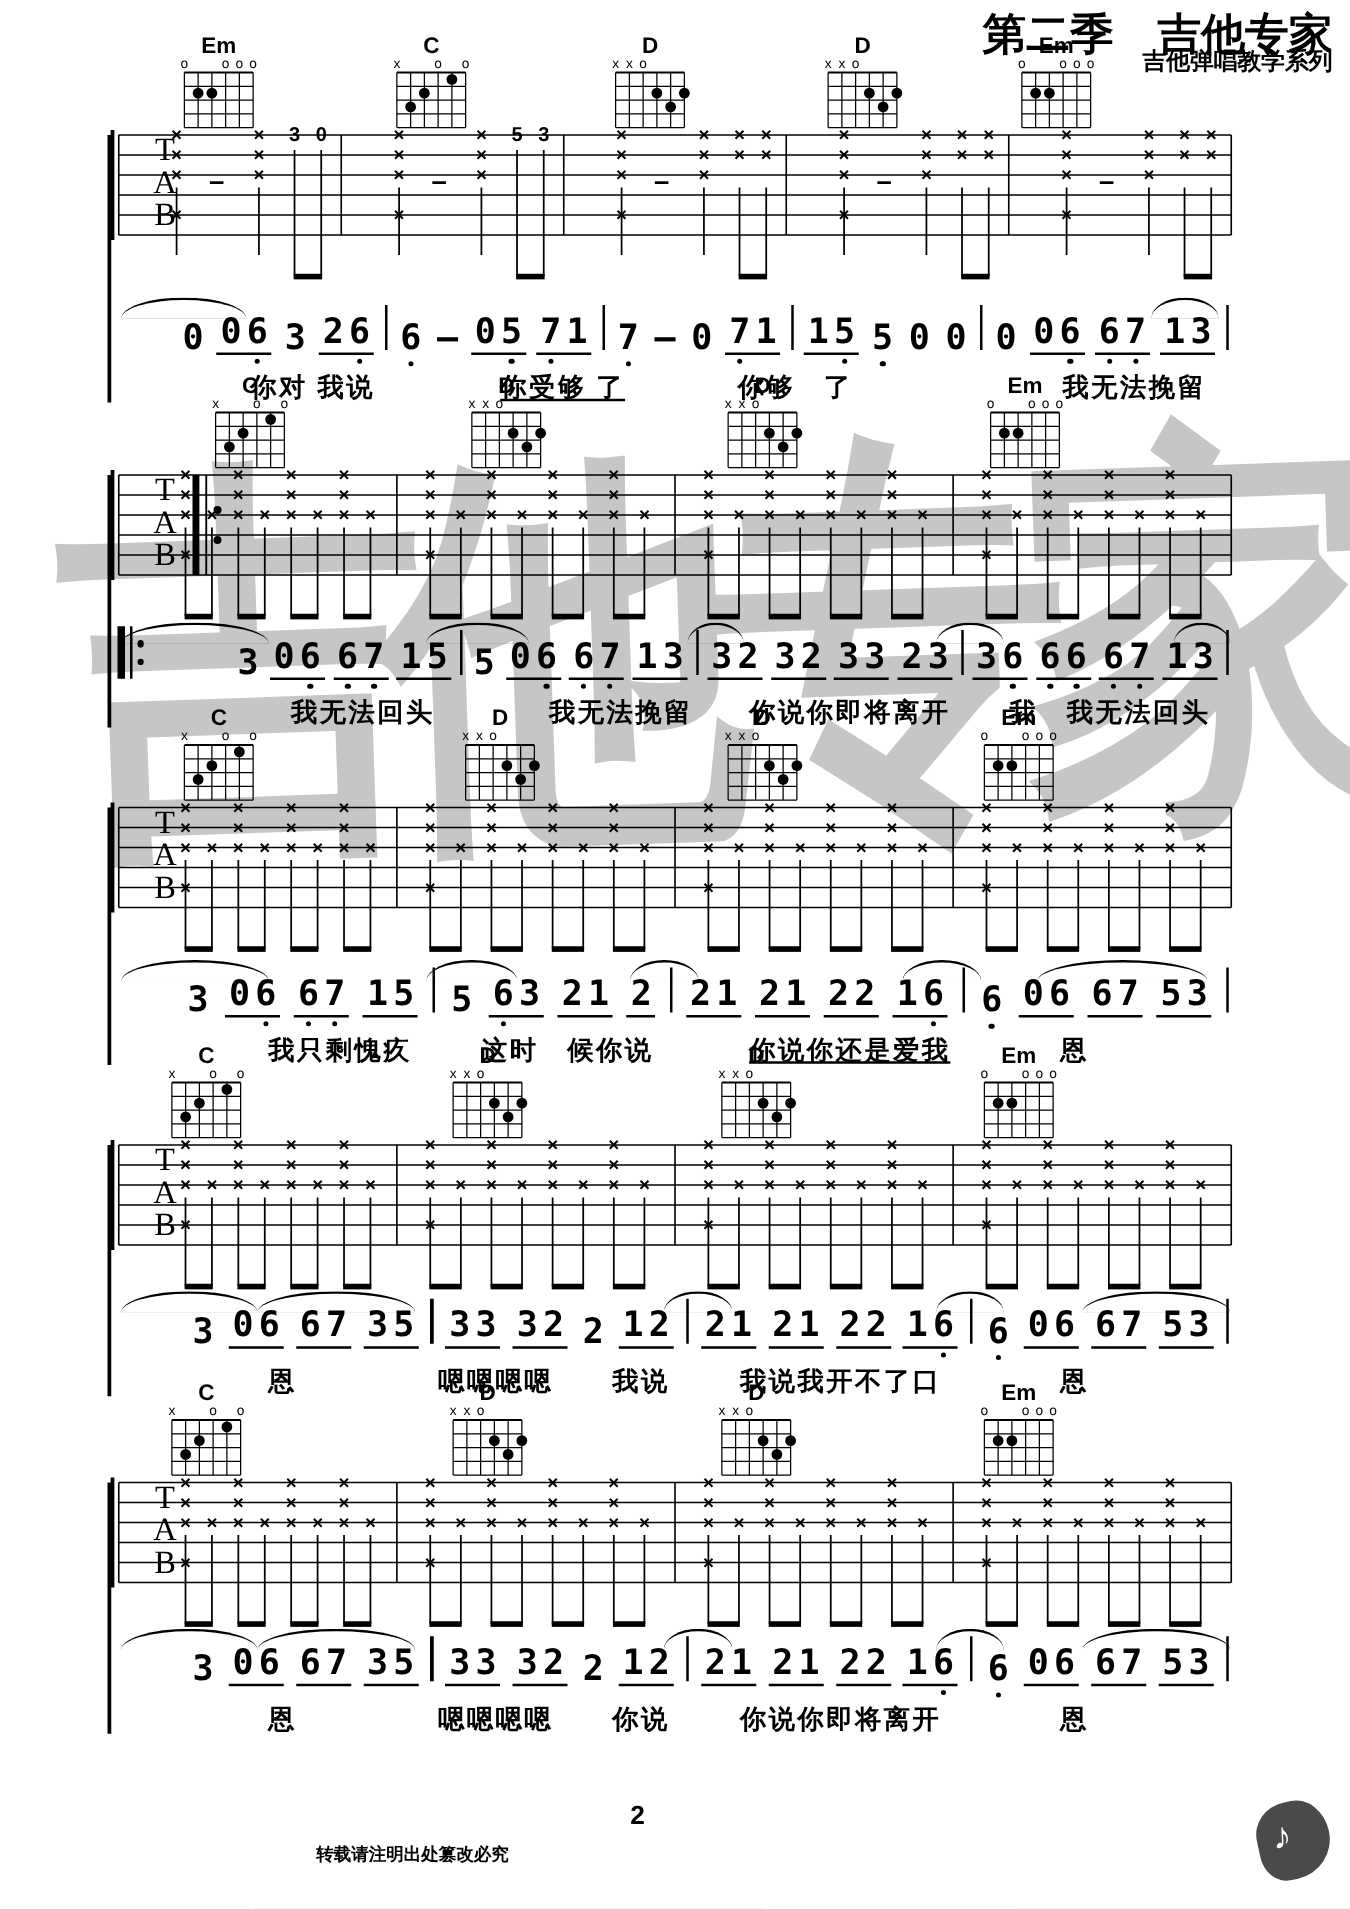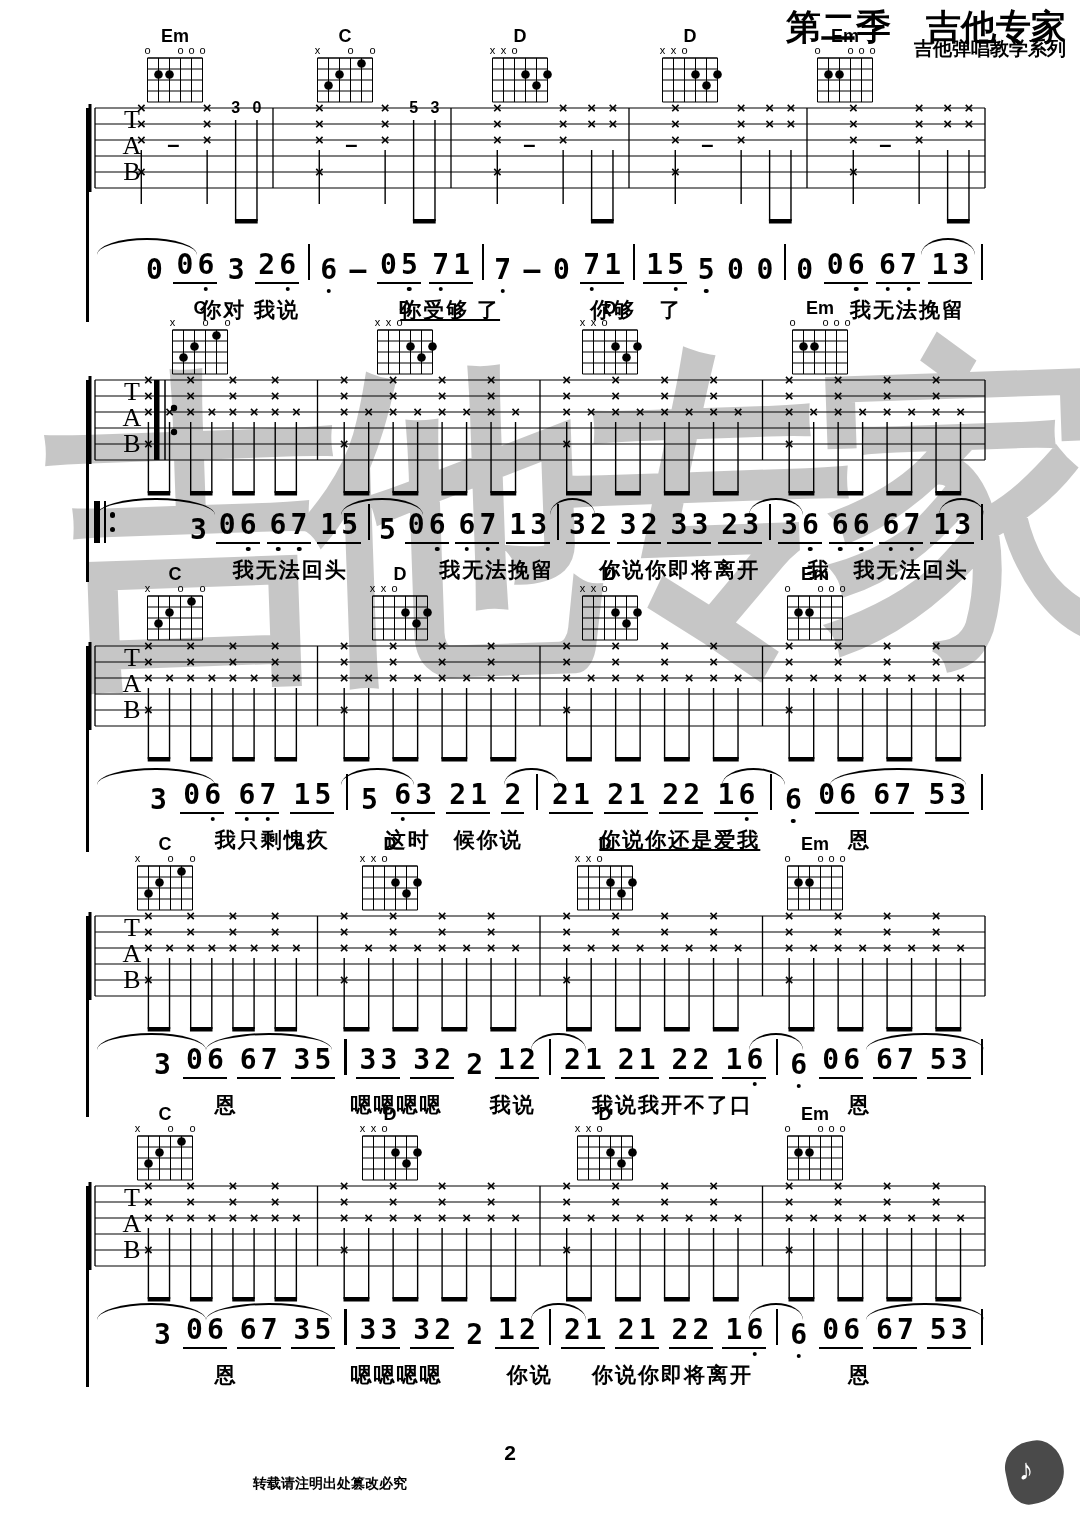--- a/index.html
+++ b/index.html
@@ -1527,21 +1527,21 @@
             <span class="nt">7</span>
           </span>
           <span class="grp u">
             <span class="nt">5</span>
             <span class="nt">3</span>
           </span>
           <span class="barline"></span>
         </div>
         <span class="lyr" style="left: 14%;">恩</span>
         <span class="lyr" style="left: 29%;">嗯嗯嗯嗯</span>
-        <span class="lyr" style="left: 44.4%; margin-left: 17px;">你说</span>
+        <span class="lyr" style="left: 44.4%;">你说</span>
         <span class="lyr" style="left: 55.7%;">你说你即将离开</span>
         <span class="lyr" style="left: 84%;">恩</span>
       </div>
       <div class="grandbar" style="top: 108px; height: 214px;"></div>
       <div class="grandbar" style="top: 380px; height: 202px;"></div>
       <div class="grandbar" style="top: 646px; height: 206px;"></div>
       <div class="grandbar" style="top: 916px; height: 201px;"></div>
       <div class="grandbar" style="top: 1186px; height: 201px;"></div>
     </div>
 

